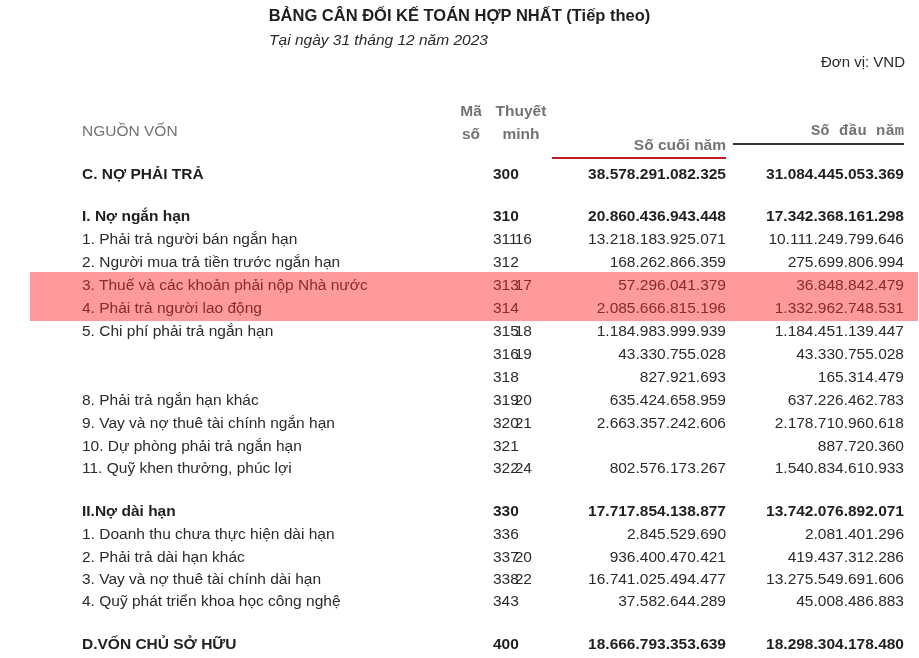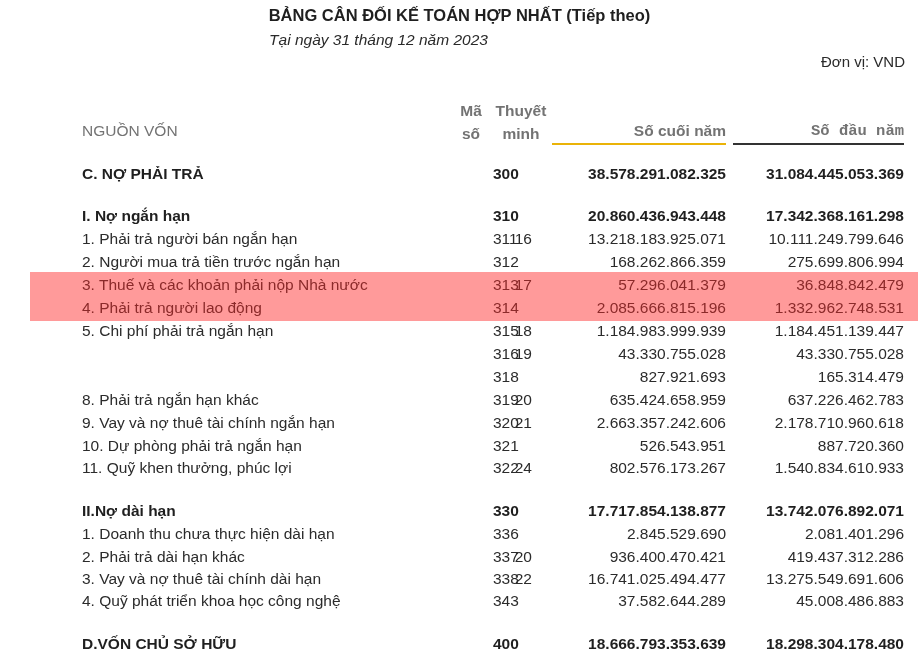--- a/index.html
+++ b/index.html
@@ -21,22 +21,22 @@
     font-size: 15px; color: #2a2a2a;
   }
   .hl {
     position: absolute; left: 30px; top: 272px; width: 888px; height: 49px;
     background: #ff9a9a;
   }
   .hdr { position: absolute; font-size: 15.5px; color: #737373; }
   .h-nguon { left: 82px; top: 122px; font-weight: normal; }
   .h-ma { left: 455px; top: 99px; font-weight: bold; text-align: center; width: 32px; line-height: 23px; }
   .h-tm { left: 490px; top: 99px; font-weight: bold; text-align: center; width: 62px; line-height: 23px; }
-  .h-cuoi { left: 552px; top: 122px; width: 174px; text-align: right; font-weight: bold;
-            border-bottom: 2px solid #eab308; padding-bottom: 3px; }
+  .h-cuoi { left: 552px; top: 136px; width: 174px; text-align: right; font-weight: bold;
+            border-bottom: 2px solid #b91c1c; padding-bottom: 3px; }
   .h-dau { left: 733px; top: 122px; width: 171px; text-align: right; font-weight: bold;
            border-bottom: 2px solid #333; padding-bottom: 3px; font-family: Liberation Mono, monospace; }
   .row { position: absolute; left: 0; width: 919px; height: 22px; font-size: 15.5px; line-height: 22px; }
   .row.bold { font-weight: bold; color: #1f1f1f; }
   .row.red { color: #8b2a2a; }
   .c-name { position: absolute; left: 82px; white-space: nowrap; }
   .c-code { position: absolute; left: 455px; width: 32px; margin-left: 38px; }
   .c-note { position: absolute; left: 490px; width: 42px; text-align: right; }
   .c-end { position: absolute; left: 552px; width: 174px; text-align: right; }
   .c-start { position: absolute; left: 733px; width: 171px; text-align: right; }
@@ -135,21 +135,20 @@
     <span class="c-name">9. Vay và nợ thuê tài chính ngắn hạn</span>
     <span class="c-code">320</span>
     <span class="c-note">21</span>
     <span class="c-end">2.663.357.242.606</span>
     <span class="c-start">2.178.710.960.618</span>
   </div>
   <div class="row" style="top:435px">
     <span class="c-name">10. Dự phòng phải trả ngắn hạn</span>
     <span class="c-code">321</span>
     <span class="c-note"></span>
-    <span class="c-end">526.543.951</span>
     <span class="c-start">887.720.360</span>
   </div>
   <div class="row" style="top:457px">
     <span class="c-name">11. Quỹ khen thưởng, phúc lợi</span>
     <span class="c-code">322</span>
     <span class="c-note">24</span>
     <span class="c-end">802.576.173.267</span>
     <span class="c-start">1.540.834.610.933</span>
   </div>
   <div class="row bold" style="top:500px">

